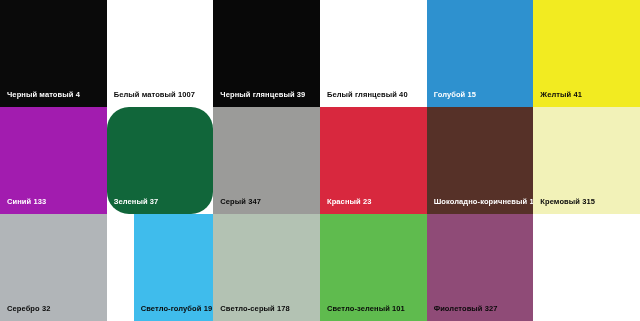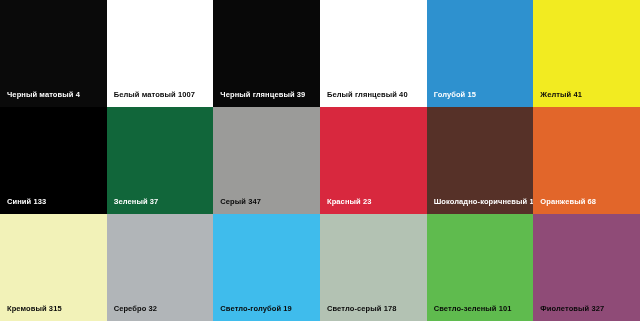--- a/index.html
+++ b/index.html
@@ -52,45 +52,42 @@
     </div>
     <div class="swatch" style="background-color: rgb(255, 255, 255);">
       <span class="swatch-label" style="color: rgb(10, 10, 10);">Белый глянцевый 40</span>
     </div>
     <div class="swatch" style="background-color: rgb(46, 145, 207);">
       <span class="swatch-label" style="color: rgb(255, 255, 255);">Голубой 15</span>
     </div>
     <div class="swatch" style="background-color: rgb(242, 235, 33); padding-left: 8px;">
       <span class="swatch-label" style="color: rgb(10, 10, 10);">Желтый 41</span>
     </div>
-    <div class="swatch" style="background-color: #000000;">
+    <div class="swatch" style="background-color: #a21caf;">
       <span class="swatch-label" style="color: rgb(255, 255, 255);">Синий 133</span>
     </div>
-    <div class="swatch" style="background-color: rgb(17, 102, 58);">
+    <div class="swatch" style="background-color: rgb(17, 102, 58); border-radius: 22px;">
       <span class="swatch-label" style="color: rgb(255, 255, 255);">Зеленый 37</span>
     </div>
     <div class="swatch" style="background-color: rgb(155, 155, 153);">
       <span class="swatch-label" style="color: rgb(10, 10, 10);">Серый 347</span>
     </div>
     <div class="swatch" style="background-color: rgb(216, 40, 62);">
       <span class="swatch-label" style="color: rgb(255, 255, 255);">Красный 23</span>
     </div>
     <div class="swatch" style="background-color: rgb(86, 49, 40);">
       <span class="swatch-label" style="color: rgb(255, 255, 255);">Шоколадно-коричневый 142</span>
     </div>
-    <div class="swatch" style="background-color: rgb(226, 102, 42);">
-      <span class="swatch-label" style="color: rgb(255, 255, 255);">Оранжевый 68</span>
-    </div>
     <div class="swatch" style="background-color: rgb(242, 242, 184);">
       <span class="swatch-label" style="color: rgb(10, 10, 10);">Кремовый 315</span>
     </div>
     <div class="swatch" style="background-color: rgb(177, 181, 184);">
       <span class="swatch-label" style="color: rgb(10, 10, 10);">Серебро 32</span>
     </div>
-    <div class="swatch" style="background-color: rgb(63, 188, 236);">
+    <div class="swatch" style="background-color: rgb(63, 188, 236); margin-left: 27px;">
       <span class="swatch-label" style="color: rgb(10, 10, 10);">Светло-голубой 19</span>
     </div>
     <div class="swatch" style="background-color: rgb(179, 194, 179);">
       <span class="swatch-label" style="color: rgb(10, 10, 10);">Светло-серый 178</span>
     </div>
     <div class="swatch" style="background-color: rgb(95, 187, 78);">
       <span class="swatch-label" style="color: rgb(10, 10, 10);">Светло-зеленый 101</span>
     </div>
     <div class="swatch" style="background-color: rgb(143, 75, 119);">
       <span class="swatch-label" style="color: rgb(10, 10, 10);">Фиолетовый 327</span>

